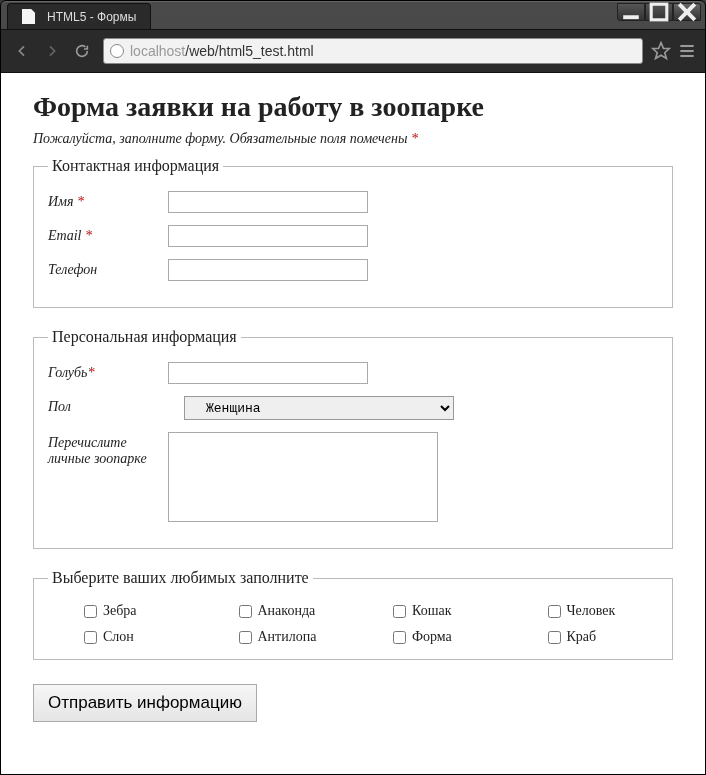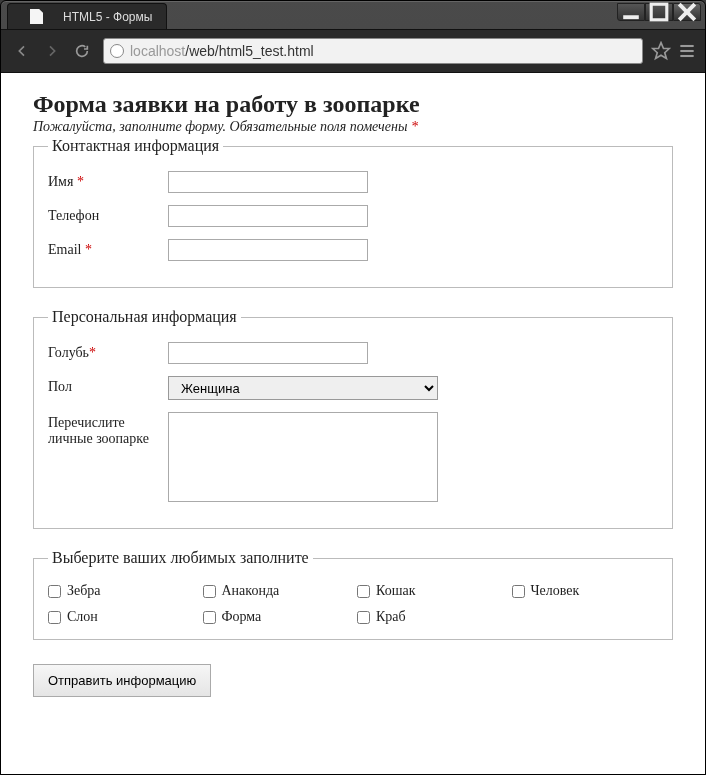--- a/index.html
+++ b/index.html
@@ -23,26 +23,26 @@
     .titlebar {
       height: 28px;
       display: flex;
       align-items: flex-end;
       padding: 0 6px;
       position: relative;
     }
     .tab {
       background: #2a2a2a;
       color: #ddd;
-      padding: 5px 14px 5px 22px;
+      padding: 5px 14px 5px 14px;
       font-size: 12px;
       border-radius: 4px 4px 0 0;
       display: flex;
       align-items: center;
-      gap: 20px;
+      gap: 12px;
       margin-top: 20px;
       border: 1px solid #111;
       border-bottom: none;
     }
     .doc-icon {
       width: 13px; height: 15px;
       background: #f5f5f5;
       clip-path: polygon(0 0, 70% 0, 100% 25%, 100% 100%, 0 100%);
       position: relative;
     }
@@ -122,95 +122,98 @@
     
     .viewport {
       flex: 1;
       background: #fff;
       overflow: auto;
       padding: 18px 32px 24px 32px;
       font-family: Georgia, 'Times New Roman', serif;
       color: #222;
     }
     h1 {
-      font-size: 24px;
+      font-size: 28px;
       font-weight: bold;
-      margin-bottom: 1px;
+      margin-bottom: 8px;
     }
     .intro {
       font-style: italic;
       font-size: 14px;
-      margin-bottom: 2px;
+      margin-bottom: 10px;
     }
     .req-star { color: #c00; }
     fieldset {
       border: 1px solid #bbb;
       padding: 16px 14px 14px 14px;
       margin-bottom: 20px;
     }
     legend {
       font-size: 16px;
       padding: 0 4px;
     }
     .row {
       display: flex;
       align-items: flex-start;
       margin-bottom: 12px;
       font-size: 14px;
     }
     .row label {
       width: 120px;
       padding-top: 3px;
+      font-style: italic;
     }
     .row input[type="text"],
     .row input[type="email"],
     .row input[type="tel"] {
       width: 200px;
       height: 22px;
       border: 1px solid #aaa;
       padding: 1px 4px;
       font-family: Arial, sans-serif;
       font-size: 13px;
     }
     .row select {
       width: 270px;
       height: 24px;
       border: 1px solid #999;
-      font-family: Liberation Sans, sans-serif;
+      font-family: Liberation Mono, monospace;
       font-size: 13px;
       background: #efefef;
-      padding: 1px 8px;
+      padding: 1px 17px;
+      margin-left: 16px;
     }
     .row textarea {
       width: 270px;
       height: 90px;
       border: 1px solid #aaa;
       font-family: Arial, sans-serif;
       resize: none;
     }
     .animals {
       display: grid;
       grid-template-columns: repeat(4, 1fr);
       gap: 10px 8px;
       font-size: 14px;
     }
     .animals label {
       display: flex;
       align-items: center;
       gap: 6px;
       cursor: pointer;
+      margin-left: 36px;
     }
     .animals input[type="checkbox"]{
       width: 13px; height: 13px;
     }
     .submit-btn {
       background: linear-gradient(#f6f6f6,#e5e5e5);
       border: 1px solid #aaa;
       padding: 8px 14px;
-      font-size: 13px;
+      font-size: 17px;
       font-family: Arial, sans-serif;
       cursor: pointer;
       margin-top: 4px;
     }
   </style>
 </head>
 <body>
 
 <div class="window-frame">
   <div class="titlebar">
@@ -281,26 +284,26 @@
       <span>Пожалуйста, заполните форму. Обязательные поля помечены </span><span class="req-star">*</span>
     </p>
 
     <fieldset>
       <legend>Контактная информация</legend>
       <div class="row">
         <label><span>Имя </span><span class="req-star">*</span></label>
         <input type="text" style="">
       </div>
       <div class="row">
+        <label><span>Email </span><span class="req-star">*</span></label>
+        <input type="email" style="">
+      </div>
+      <div class="row">
         <label>Телефон</label>
         <input type="tel" style="">
-      </div>
-      <div class="row">
-        <label><span>Email </span><span class="req-star">*</span></label>
-        <input type="email" style="">
       </div>
     </fieldset>
 
     <fieldset>
       <legend>Персональная информация</legend>
       <div class="row">
         <label><span>Голубь</span><span class="req-star">*</span></label>
         <input type="text" style="">
       </div>
       <div class="row">
@@ -333,20 +336,24 @@
           <label>
             <input type="checkbox" style="">
             <span>Человек</span>
           </label>
           <label>
             <input type="checkbox" style="">
             <span>Слон</span>
           </label>
           <label>
             <input type="checkbox" style="">
+            <span>Антилопа</span>
+          </label>
+          <label>
+            <input type="checkbox" style="">
             <span>Форма</span>
           </label>
           <label>
             <input type="checkbox" style="">
             <span>Краб</span>
           </label>
         </div>
     </fieldset>
 
     <button class="submit-btn">Отправить информацию</button>

